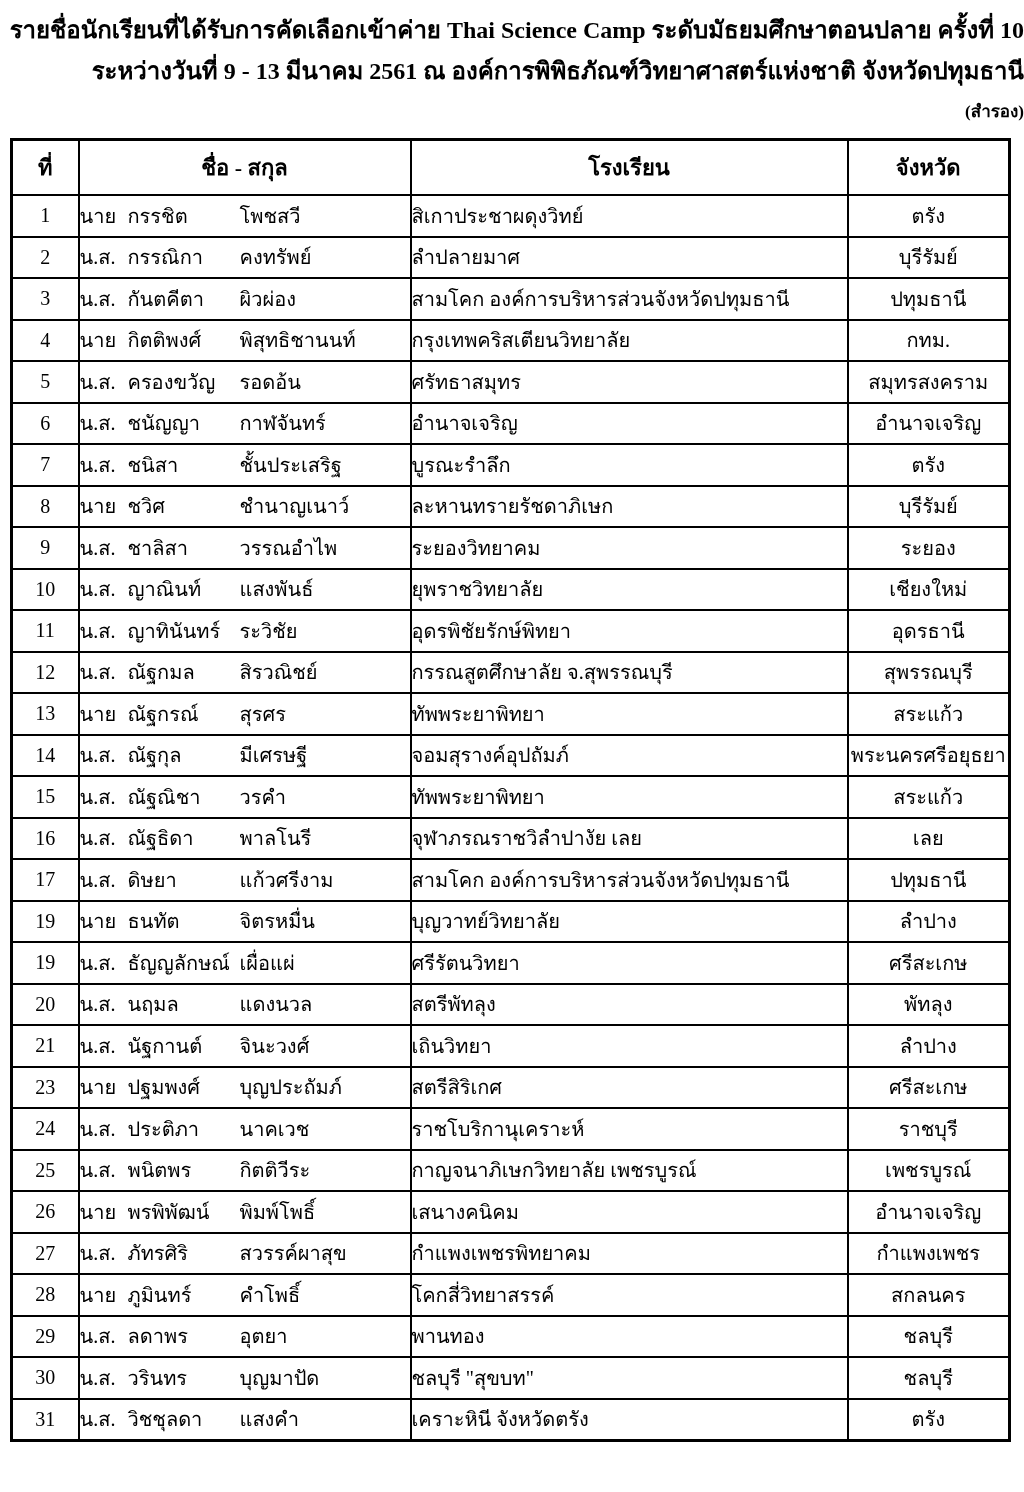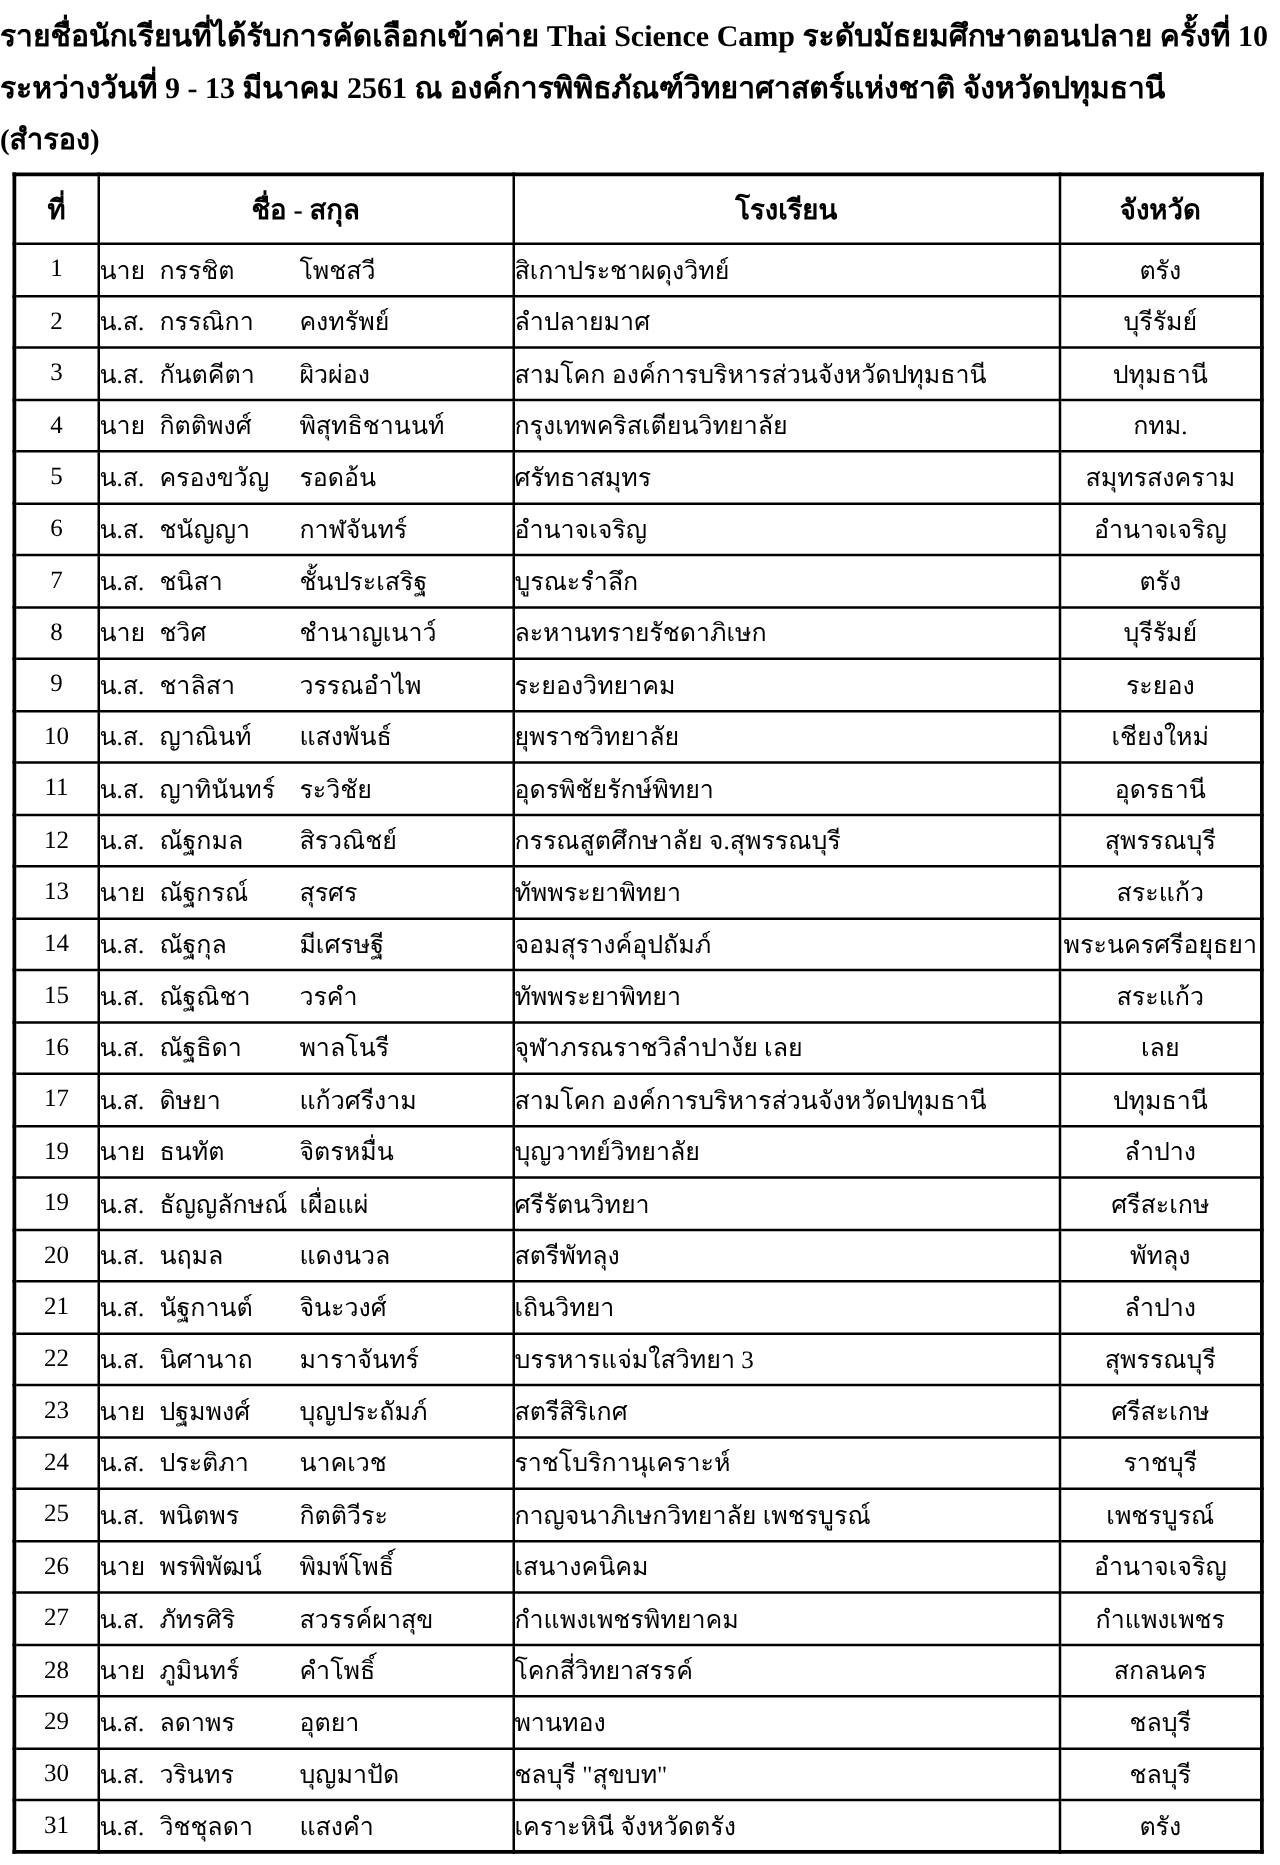--- a/index.html
+++ b/index.html
@@ -8,31 +8,31 @@
     background: #ffffff;
     color: #000000;
   }
   body {
     width: 1024px;
     height: 1492px;
     font-family: "Liberation Serif", "DejaVu Serif", serif;
     overflow: hidden;
   }
   .titles {
-    text-align: left;
+    text-align: right;
     font-weight: bold;
     padding-top: 10px;
   }
   .title-line {
     font-size: 24px;
     line-height: 41px;
     white-space: nowrap;
   }
   .subtitle-line {
-    font-size: 23px;
+    font-size: 17px;
     line-height: 40px;
   }
   table.roster {
     border-collapse: collapse;
     table-layout: fixed;
     width: 998px;
     margin: 6px 0 0 10px;
     border: 3px solid #000;
   }
   .roster th, .roster td {
@@ -249,28 +249,20 @@
   </tr>
       <tr>
     <td class="c-no">21</td>
     <td class="c-name">
       <span class="nm-title">น.ส.</span><span class="nm-first">นัฐกานต์</span><span class="nm-last">จินะวงศ์</span>
     </td>
     <td class="c-school">เถินวิทยา</td>
     <td class="c-prov">ลำปาง</td>
   </tr>
       <tr>
-    <td class="c-no">22</td>
-    <td class="c-name">
-      <span class="nm-title">น.ส.</span><span class="nm-first">นิศานาถ</span><span class="nm-last">มาราจันทร์</span>
-    </td>
-    <td class="c-school">บรรหารแจ่มใสวิทยา 3</td>
-    <td class="c-prov">สุพรรณบุรี</td>
-  </tr>
-      <tr>
     <td class="c-no">23</td>
     <td class="c-name">
       <span class="nm-title">นาย</span><span class="nm-first">ปฐมพงศ์</span><span class="nm-last">บุญประถัมภ์</span>
     </td>
     <td class="c-school">สตรีสิริเกศ</td>
     <td class="c-prov">ศรีสะเกษ</td>
   </tr>
       <tr>
     <td class="c-no">24</td>
     <td class="c-name">

